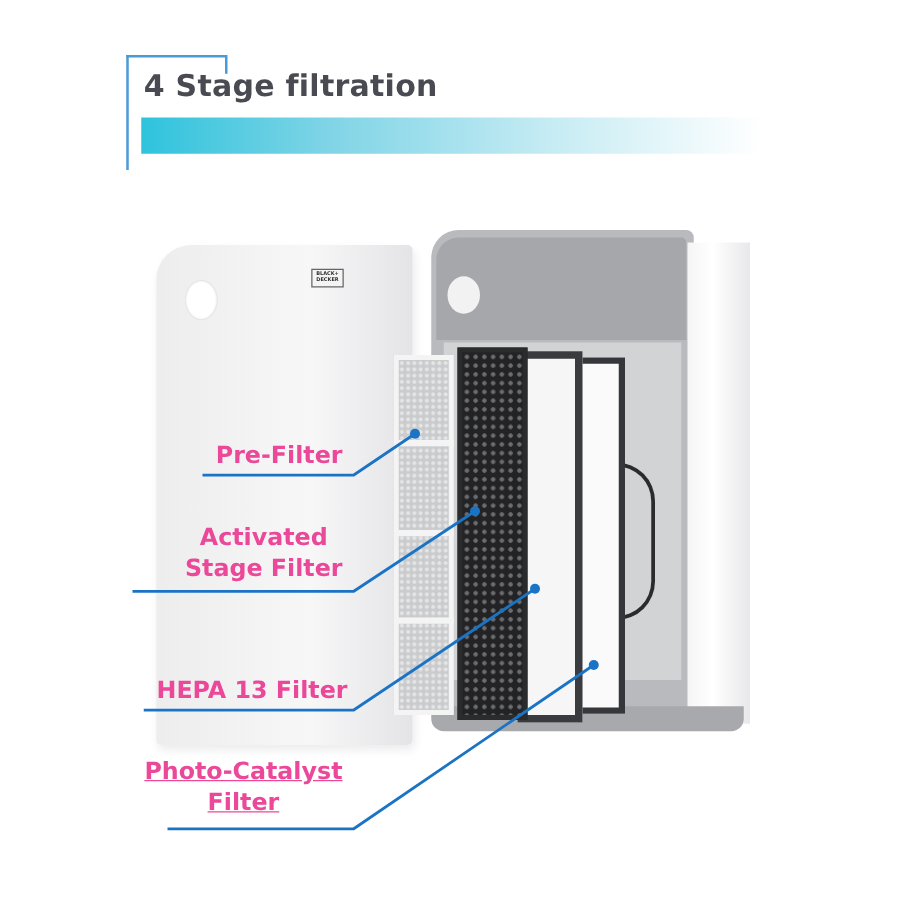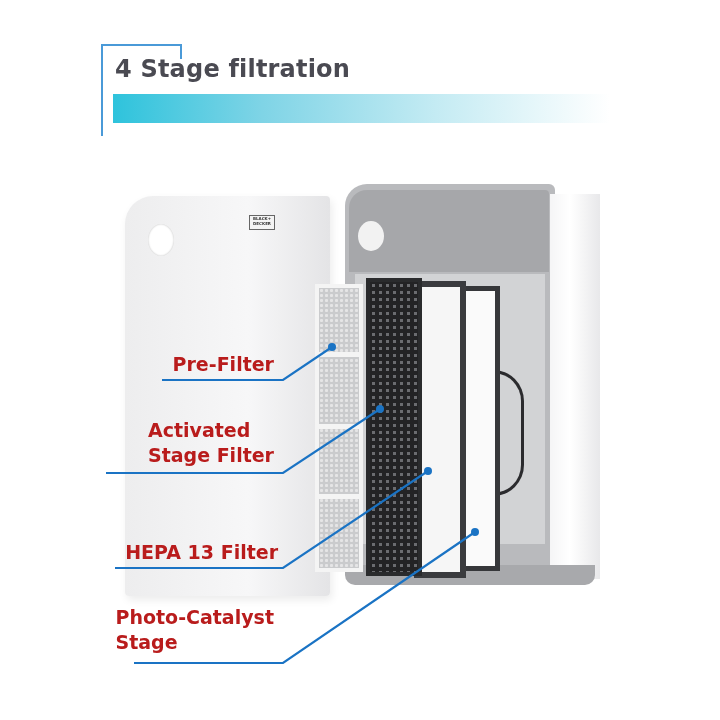--- a/index.html
+++ b/index.html
@@ -26,21 +26,21 @@
   .foot { position:absolute; left:345px; top:565px; width:250px; height:20px; background:#a8a9ac; border-radius:0 0 10px 10px; }
   
   .f-photo { position:absolute; left:455px; top:286px; width:35px; height:275px; background:#fafafa; border:5px solid #36373a; }
   .f-hepa { position:absolute; left:414px; top:281px; width:40px; height:285px; background:#f6f6f6; border:6px solid #3a3b3e; }
   .f-carbon { position:absolute; left:366px; top:278px; width:48px; height:290px; background:#232325; border:4px solid #2a2b2d;
     background-image:radial-gradient(circle,#6b6c70 1.5px,transparent 2px); background-size:7px 7px; }
   .f-pre { position:absolute; left:315px; top:284px; width:40px; height:280px; border:4px solid #f4f4f4; background:#cacbcd;
     background-image:radial-gradient(circle,#e5e5e6 1.3px,transparent 1.8px); background-size:5px 5px; }
   .f-pre-rib { position:absolute; left:315px; width:48px; height:5px; background:#f4f4f4; }
   
-  .label { position:absolute; color:#b91c1c; font-weight:bold; font-size:19px; text-align:left; line-height:25px; }
+  .label { position:absolute; color:#ec4899; font-weight:bold; font-size:19px; text-align:center; line-height:25px; }
   svg.lines { position:absolute; left:0; top:0; }
 </style>
 </head>
 <body>
 
 <div class="frame-top"></div>
 <div class="frame-topdrop"></div>
 <div class="frame-left"></div>
 <div class="bar"></div>
 <div class="title">4 Stage filtration</div>
@@ -88,16 +88,16 @@
 <div class="label" style="right:446px; top:352px;">
   <div>Pre-Filter</div>
 </div>
 <div class="label" style="right:446px; top:418px;">
   <div>Activated</div>
   <div>Stage Filter</div>
 </div>
 <div class="label" style="right:442px; top:540px;">
   <div>HEPA 13 Filter</div>
 </div>
-<div class="label" style="right:446px; top:605px;">
+<div class="label" style="right:446px; top:605px;text-decoration:underline;">
   <div>Photo-Catalyst</div>
-  <div>Stage</div>
+  <div>Filter</div>
 </div>
 
 </body></html>

